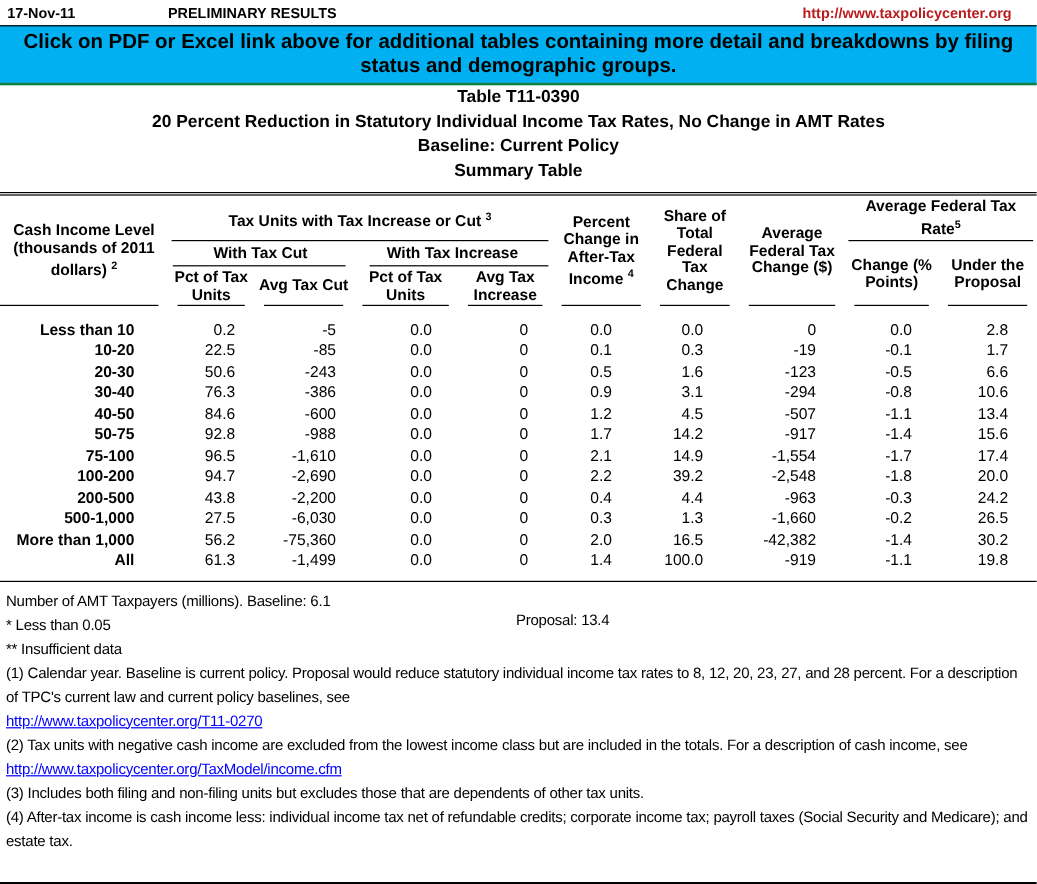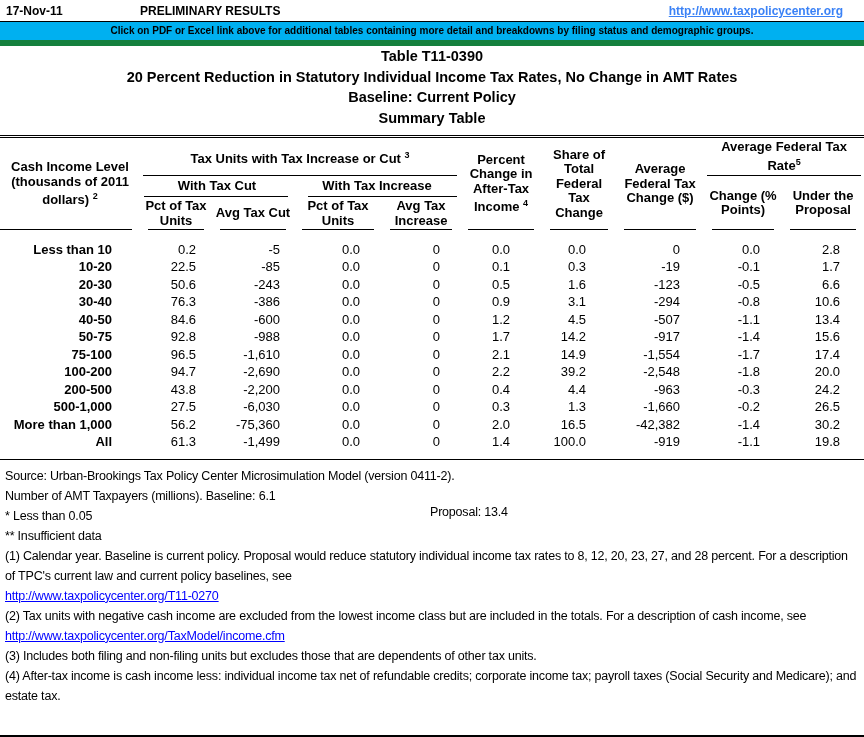--- a/index.html
+++ b/index.html
@@ -10,27 +10,27 @@
     font-family:"Liberation Sans", sans-serif;
   }
 
   
   .topbar {
     display:flex; align-items:flex-end;
     padding:4px 21px 3px 6px; font-size:12px; font-weight:bold;
   }
   .topbar .date  { width:134px; }
   .topbar .prelim{ flex:1; }
-  .topbar a.site-link { color:#3b82f6; text-decoration:underline; font-weight:bold; cursor:pointer; }
+  .topbar a.site-link { color:#b91c1c; font-weight:bold; cursor:pointer; }
 
   
   .banner {
     background:#00B0F0;
-    border-top:1px solid #000; border-bottom:6px solid #15803d;
-    text-align:center; font-size:10px; font-weight:bold;
+    border-top:1px solid #000; border-bottom:2px solid #15803d;
+    text-align:center; font-size:17px; font-weight:bold;
     padding:3px 0 4px 0;
   }
 
   
   .titles { text-align:center; font-weight:bold; font-size:14.5px; }
   .titles .tline { height:20.5px; line-height:20.5px; }
   sup { font-size:9px; font-weight:bold; }
 
   
   .dbl-rule { margin-top:7px; height:3px; border-top:1px solid #000; border-bottom:1px solid #000; }
@@ -272,21 +272,20 @@
         <td>-919</td>
         <td>-1.1</td>
         <td>19.8</td>
       </tr>
     </tbody>
 </table>
 
 <div class="table-bottom-rule"></div>
 
 <div class="footnotes">
-  <div class="fn-line">Source: Urban-Brookings Tax Policy Center Microsimulation Model (version 0411-2).</div>
   <div class="fn-line amt">
     <span>Number of AMT Taxpayers (millions).  Baseline: 6.1</span>
     <span class="amt-proposal">Proposal: 13.4</span>
   </div>
   <div id="fn-list">
       <div class="fn-line">* Less than 0.05</div>
       <div class="fn-line">** Insufficient data</div>
       <div class="fn-line">(1) Calendar year. Baseline is current policy.  Proposal would reduce statutory individual income tax rates to 8, 12, 20, 23, 27, and  28 percent. For a description of TPC's current law and current policy baselines, see</div>
       <a class="fn-line fn-link">http://www.taxpolicycenter.org/T11-0270</a>
       <div class="fn-line">(2) Tax units with negative cash income are excluded from the lowest income class but are included in the totals. For a description of cash income, see</div>

